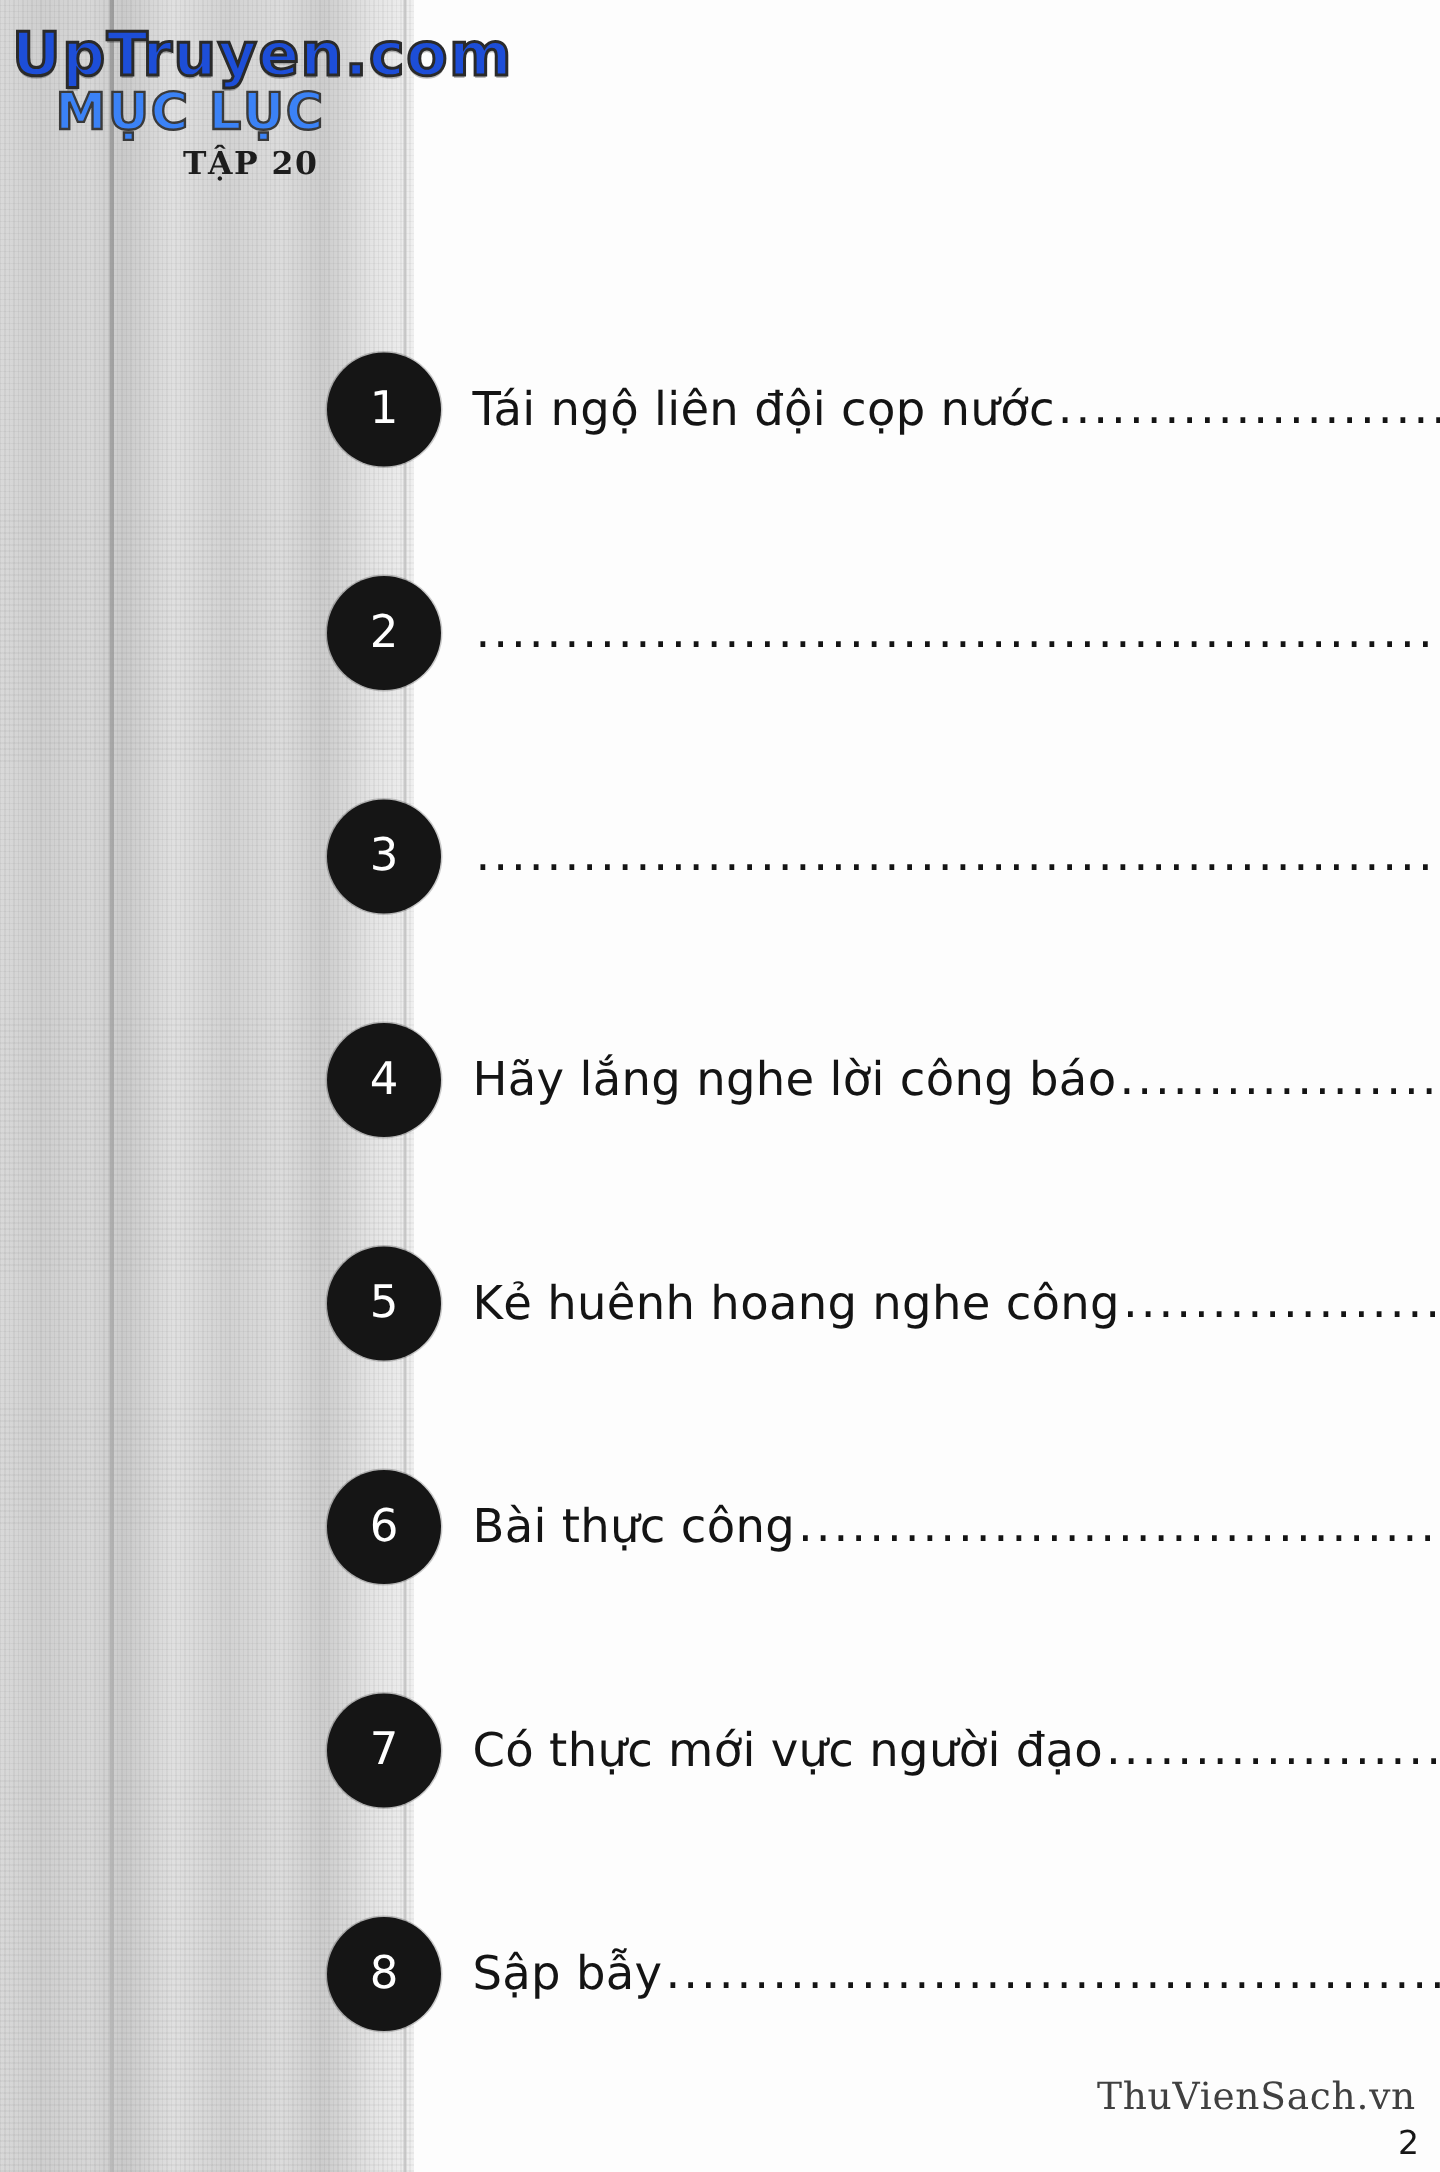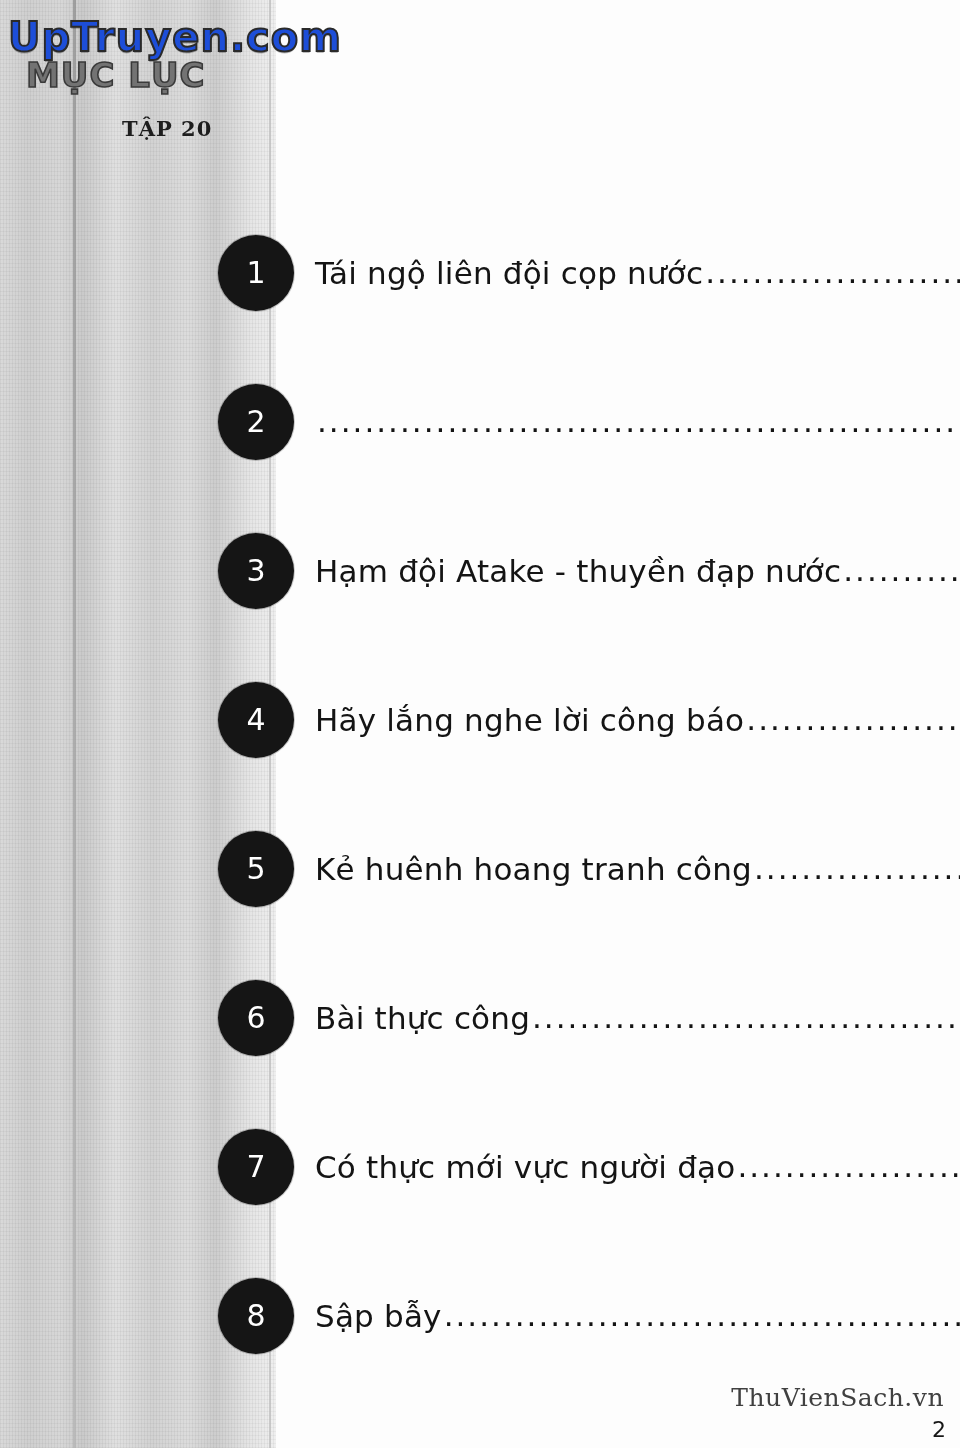--- a/index.html
+++ b/index.html
@@ -81,26 +81,27 @@
     position: absolute;
     left: 26px;
     top: 58px;
     z-index: 6;
   }
   .muc-luc {
     font-family: "DejaVu Sans", sans-serif;
     font-weight: bold;
     font-size: 34px;
     letter-spacing: 1px;
-    color: #737373;
+    color: #3b82f6;
     -webkit-text-stroke: 1.6px #3a3a3a;
     line-height: 1;
+    margin-left: 11px;
   }
   .tap-no {
-    margin-top: 24px;
+    margin-top: 4px;
     margin-left: 96px;
     font-family: "DejaVu Serif", serif;
     font-weight: bold;
     font-size: 21px;
     letter-spacing: 1px;
     color: #1d1d1d;
   }
 
   
   .toc {
@@ -209,39 +210,38 @@
       <div class="bullet">2</div>
       <div class="entry">
         <span class="leader">..............................................................</span>
 
       </div>
     </div>
 
     <div class="toc-row">
       <div class="bullet">3</div>
       <div class="entry">
-        <span class="chapter-title">Hạm đội Atake - thuyền đạp nước</span>
         <span class="leader">..............................................................</span>
 
       </div>
     </div>
 
     <div class="toc-row">
       <div class="bullet">4</div>
       <div class="entry">
         <span class="chapter-title">Hãy lắng nghe lời công báo</span>
         <span class="leader">..............................................................</span>
 
       </div>
     </div>
 
     <div class="toc-row">
       <div class="bullet">5</div>
       <div class="entry">
-        <span class="chapter-title">Kẻ huênh hoang tranh công</span>
+        <span class="chapter-title">Kẻ huênh hoang nghe công</span>
         <span class="leader">..............................................................</span>
 
       </div>
     </div>
 
     <div class="toc-row">
       <div class="bullet">6</div>
       <div class="entry">
         <span class="chapter-title">Bài thực công</span>
         <span class="leader">..............................................................</span>

